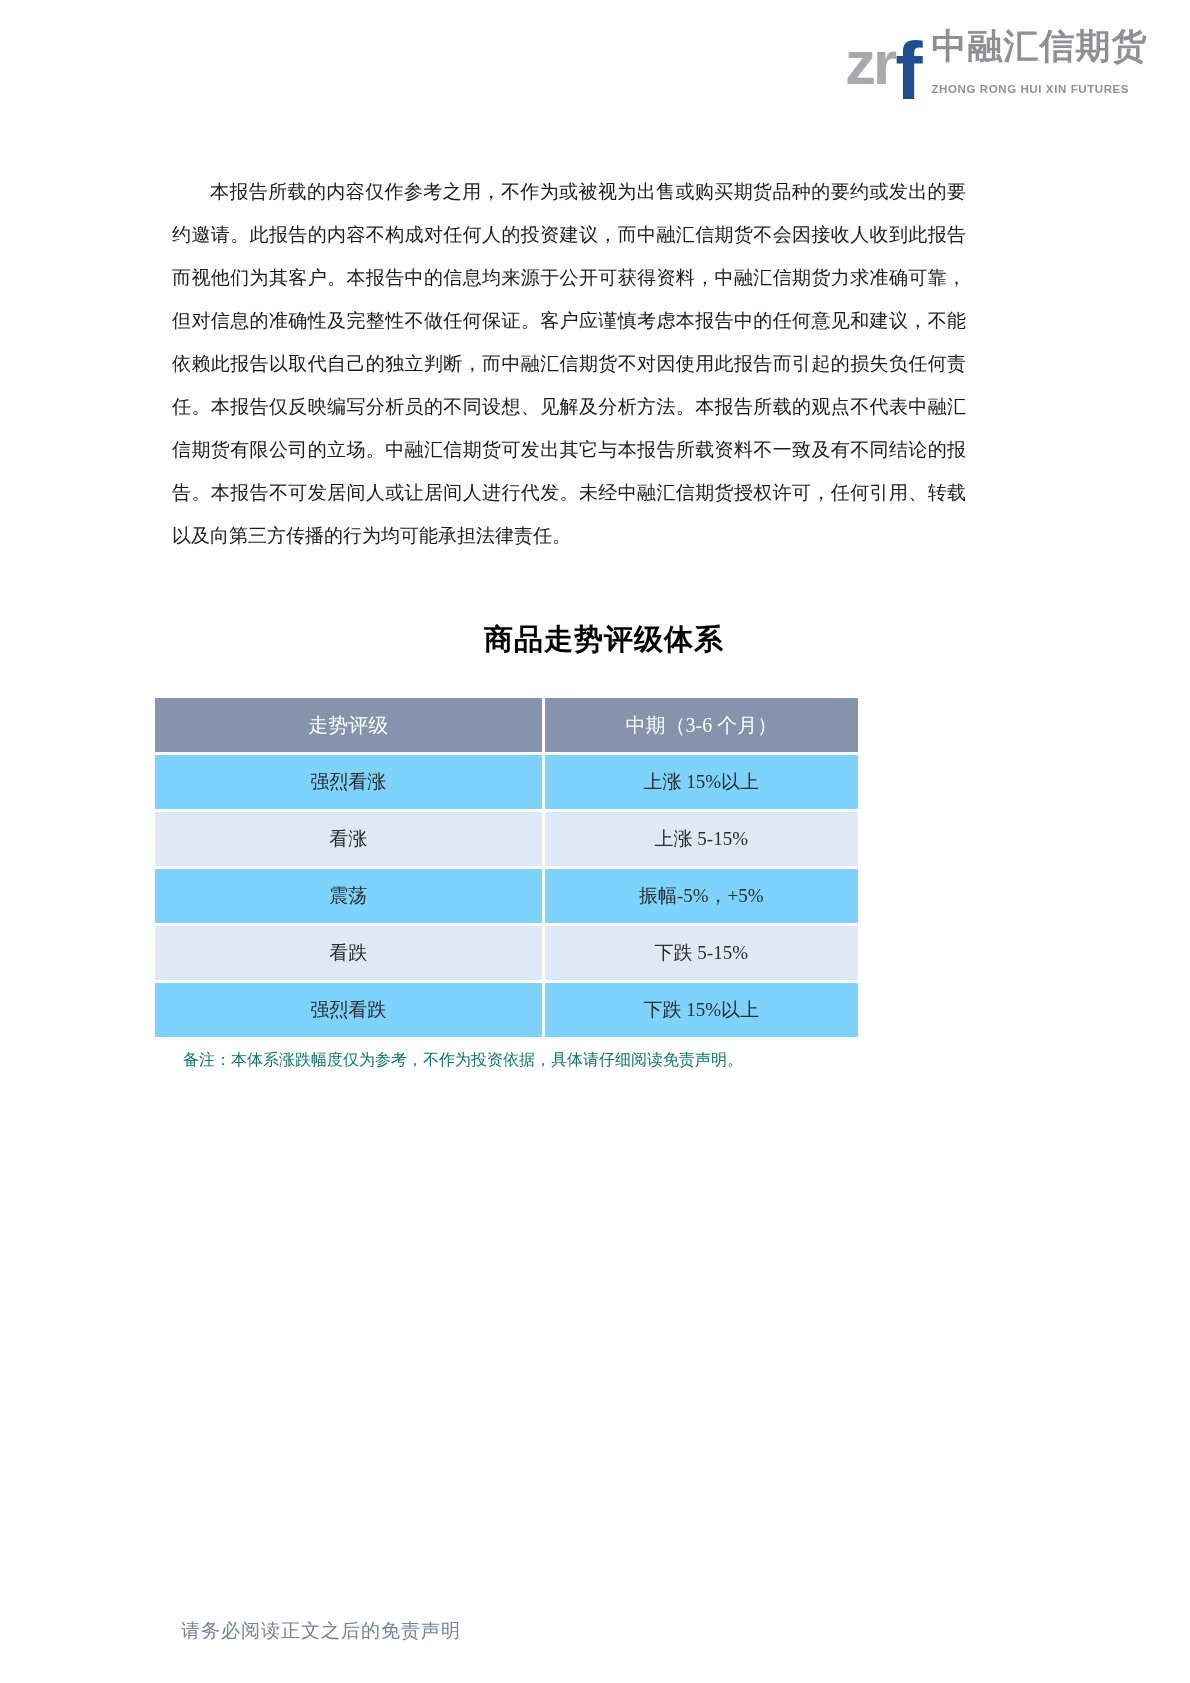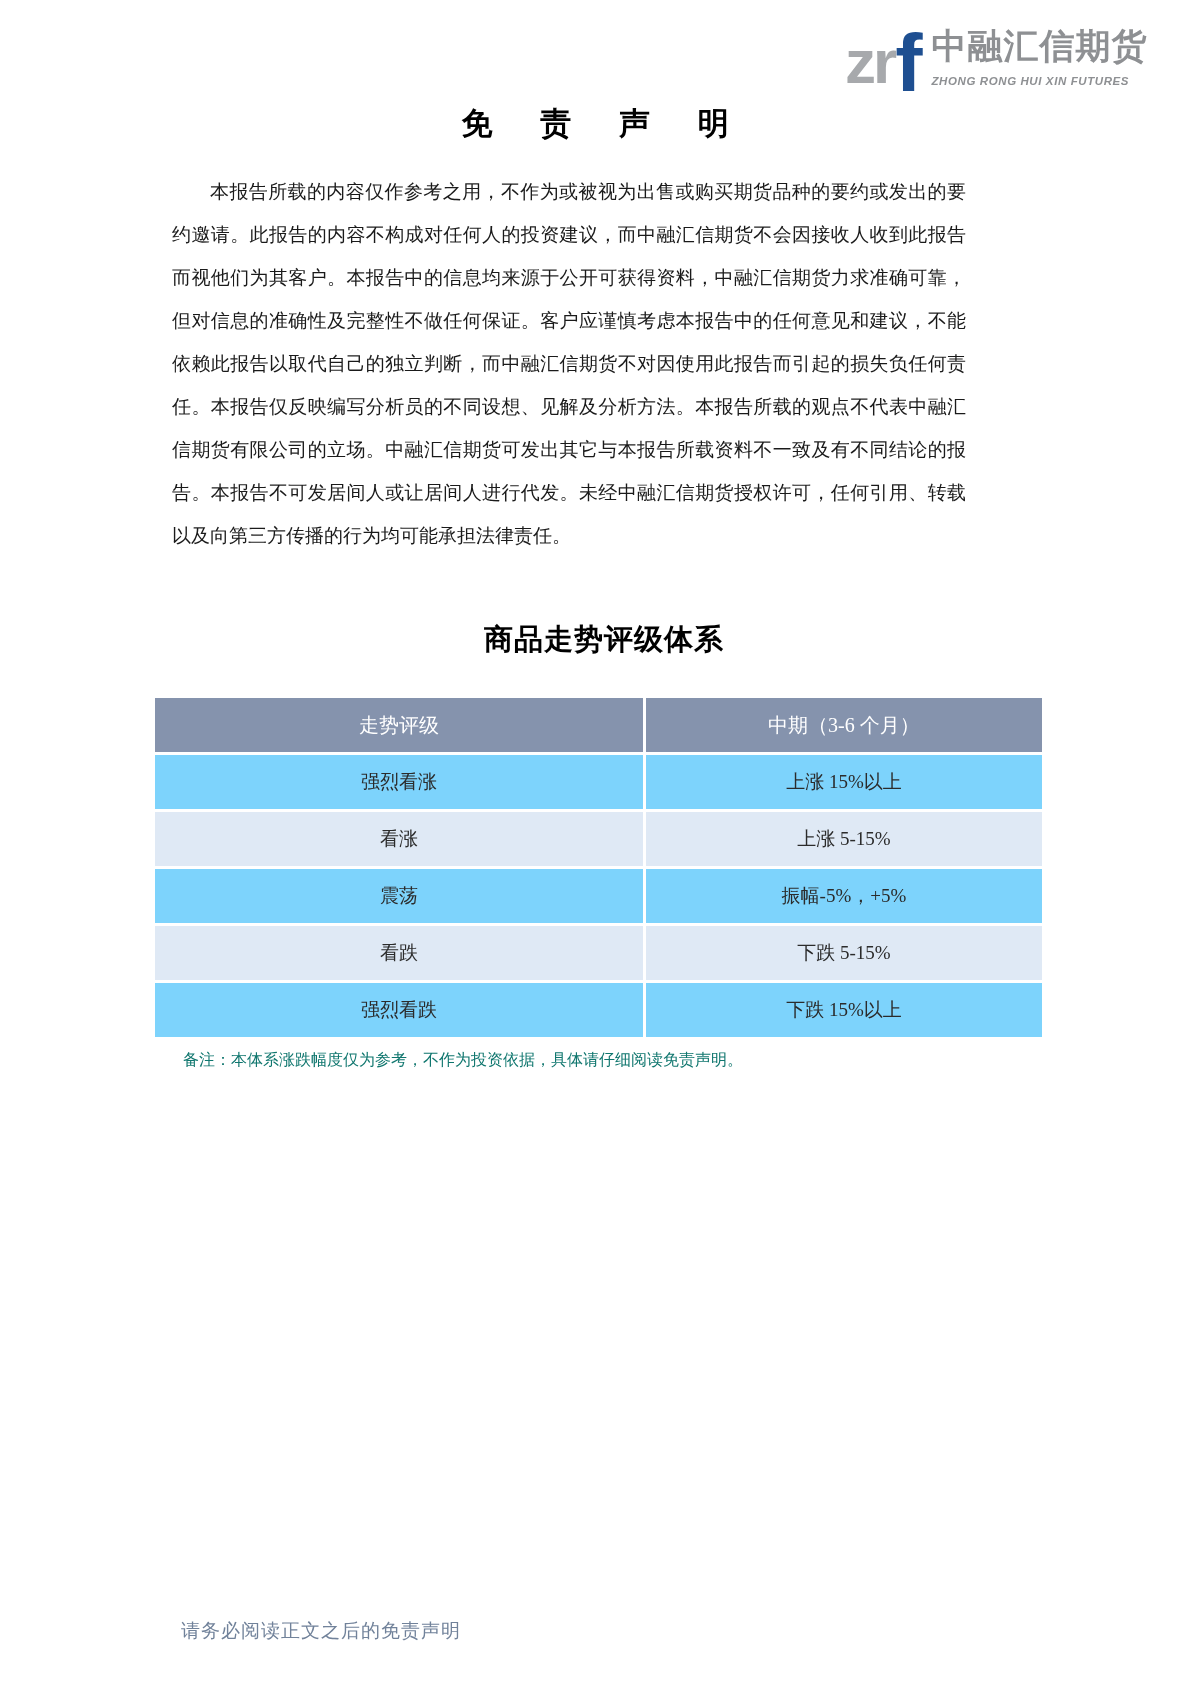--- a/index.html
+++ b/index.html
@@ -21,43 +21,42 @@
     left: 845px;
     display: flex;
     align-items: flex-end;
   }
   .logo-mark {
     font-family: "Liberation Sans", sans-serif;
     font-weight: bold;
     line-height: 0.8;
     letter-spacing: -3px;
     display: flex;
-    align-items: flex-end;
+    align-items: flex-start;
   }
   .logo-zr { font-size: 62px; color: #a7a9ac; }
   .logo-f  { font-size: 82px; color: #1e4f91; margin-left: 1px; margin-bottom: -9px; }
   .logo-names { margin-left: 12px; display: flex; flex-direction: column; justify-content: flex-end; }
   .logo-cn {
     font-family: "Liberation Sans", sans-serif;
     font-weight: bold;
     font-size: 35px;
     line-height: 1;
     color: #8e9093;
     letter-spacing: 1px;
     white-space: nowrap;
   }
   .logo-en {
     font-family: "Liberation Sans", sans-serif;
     font-weight: bold;
     font-size: 11.5px;
     color: #8e9093;
     letter-spacing: 0.6px;
-    margin-top: 12px;
+    margin-top: 20px;
     white-space: nowrap;
-    font-style: italic;
   }
 
   
   .doc-title {
     position: absolute;
     top: 103px;
     left: 0;
     width: 100%;
     text-align: center;
     font-size: 31px;
@@ -88,21 +87,21 @@
     text-align: center;
     font-size: 29px;
     font-weight: bold;
     color: #000000;
     letter-spacing: 1px;
   }
   .rating-table {
     position: absolute;
     top: 698px;
     left: 155px;
-    width: 887px;
+    width: 703px;
     display: grid;
     grid-template-columns: 55% 1fr;
     gap: 3px;
     background: #ffffff;
   }
   .rating-table .cell {
     height: 54px;
     display: flex;
     align-items: center;
     justify-content: center;
@@ -144,21 +143,20 @@
     <div class="logo-mark">
       <span class="logo-zr">zr</span>
       <span class="logo-f">f</span>
     </div>
     <div class="logo-names">
       <span class="logo-cn">中融汇信期货</span>
       <span class="logo-en">ZHONG RONG HUI XIN FUTURES</span>
     </div>
   </div>
 
-  <div class="doc-title">免 责 声 明</div>
 
   <div class="disclaimer-body">本报告所载的内容仅作参考之用，不作为或被视为出售或购买期货品种的要约或发出的要约邀请。此报告的内容不构成对任何人的投资建议，而中融汇信期货不会因接收人收到此报告而视他们为其客户。本报告中的信息均来源于公开可获得资料，中融汇信期货力求准确可靠，但对信息的准确性及完整性不做任何保证。客户应谨慎考虑本报告中的任何意见和建议，不能依赖此报告以取代自己的独立判断，而中融汇信期货不对因使用此报告而引起的损失负任何责任。本报告仅反映编写分析员的不同设想、见解及分析方法。本报告所载的观点不代表中融汇信期货有限公司的立场。中融汇信期货可发出其它与本报告所载资料不一致及有不同结论的报告。本报告不可发居间人或让居间人进行代发。未经中融汇信期货授权许可，任何引用、转载以及向第三方传播的行为均可能承担法律责任。</div>
 
   <div class="rating-heading">商品走势评级体系</div>
 
   <div class="rating-table">
     <div class="cell hdr">走势评级</div>
     <div class="cell hdr">中期（3-6 个月）</div>
 
     <div class="cell gray">强烈看涨</div>

